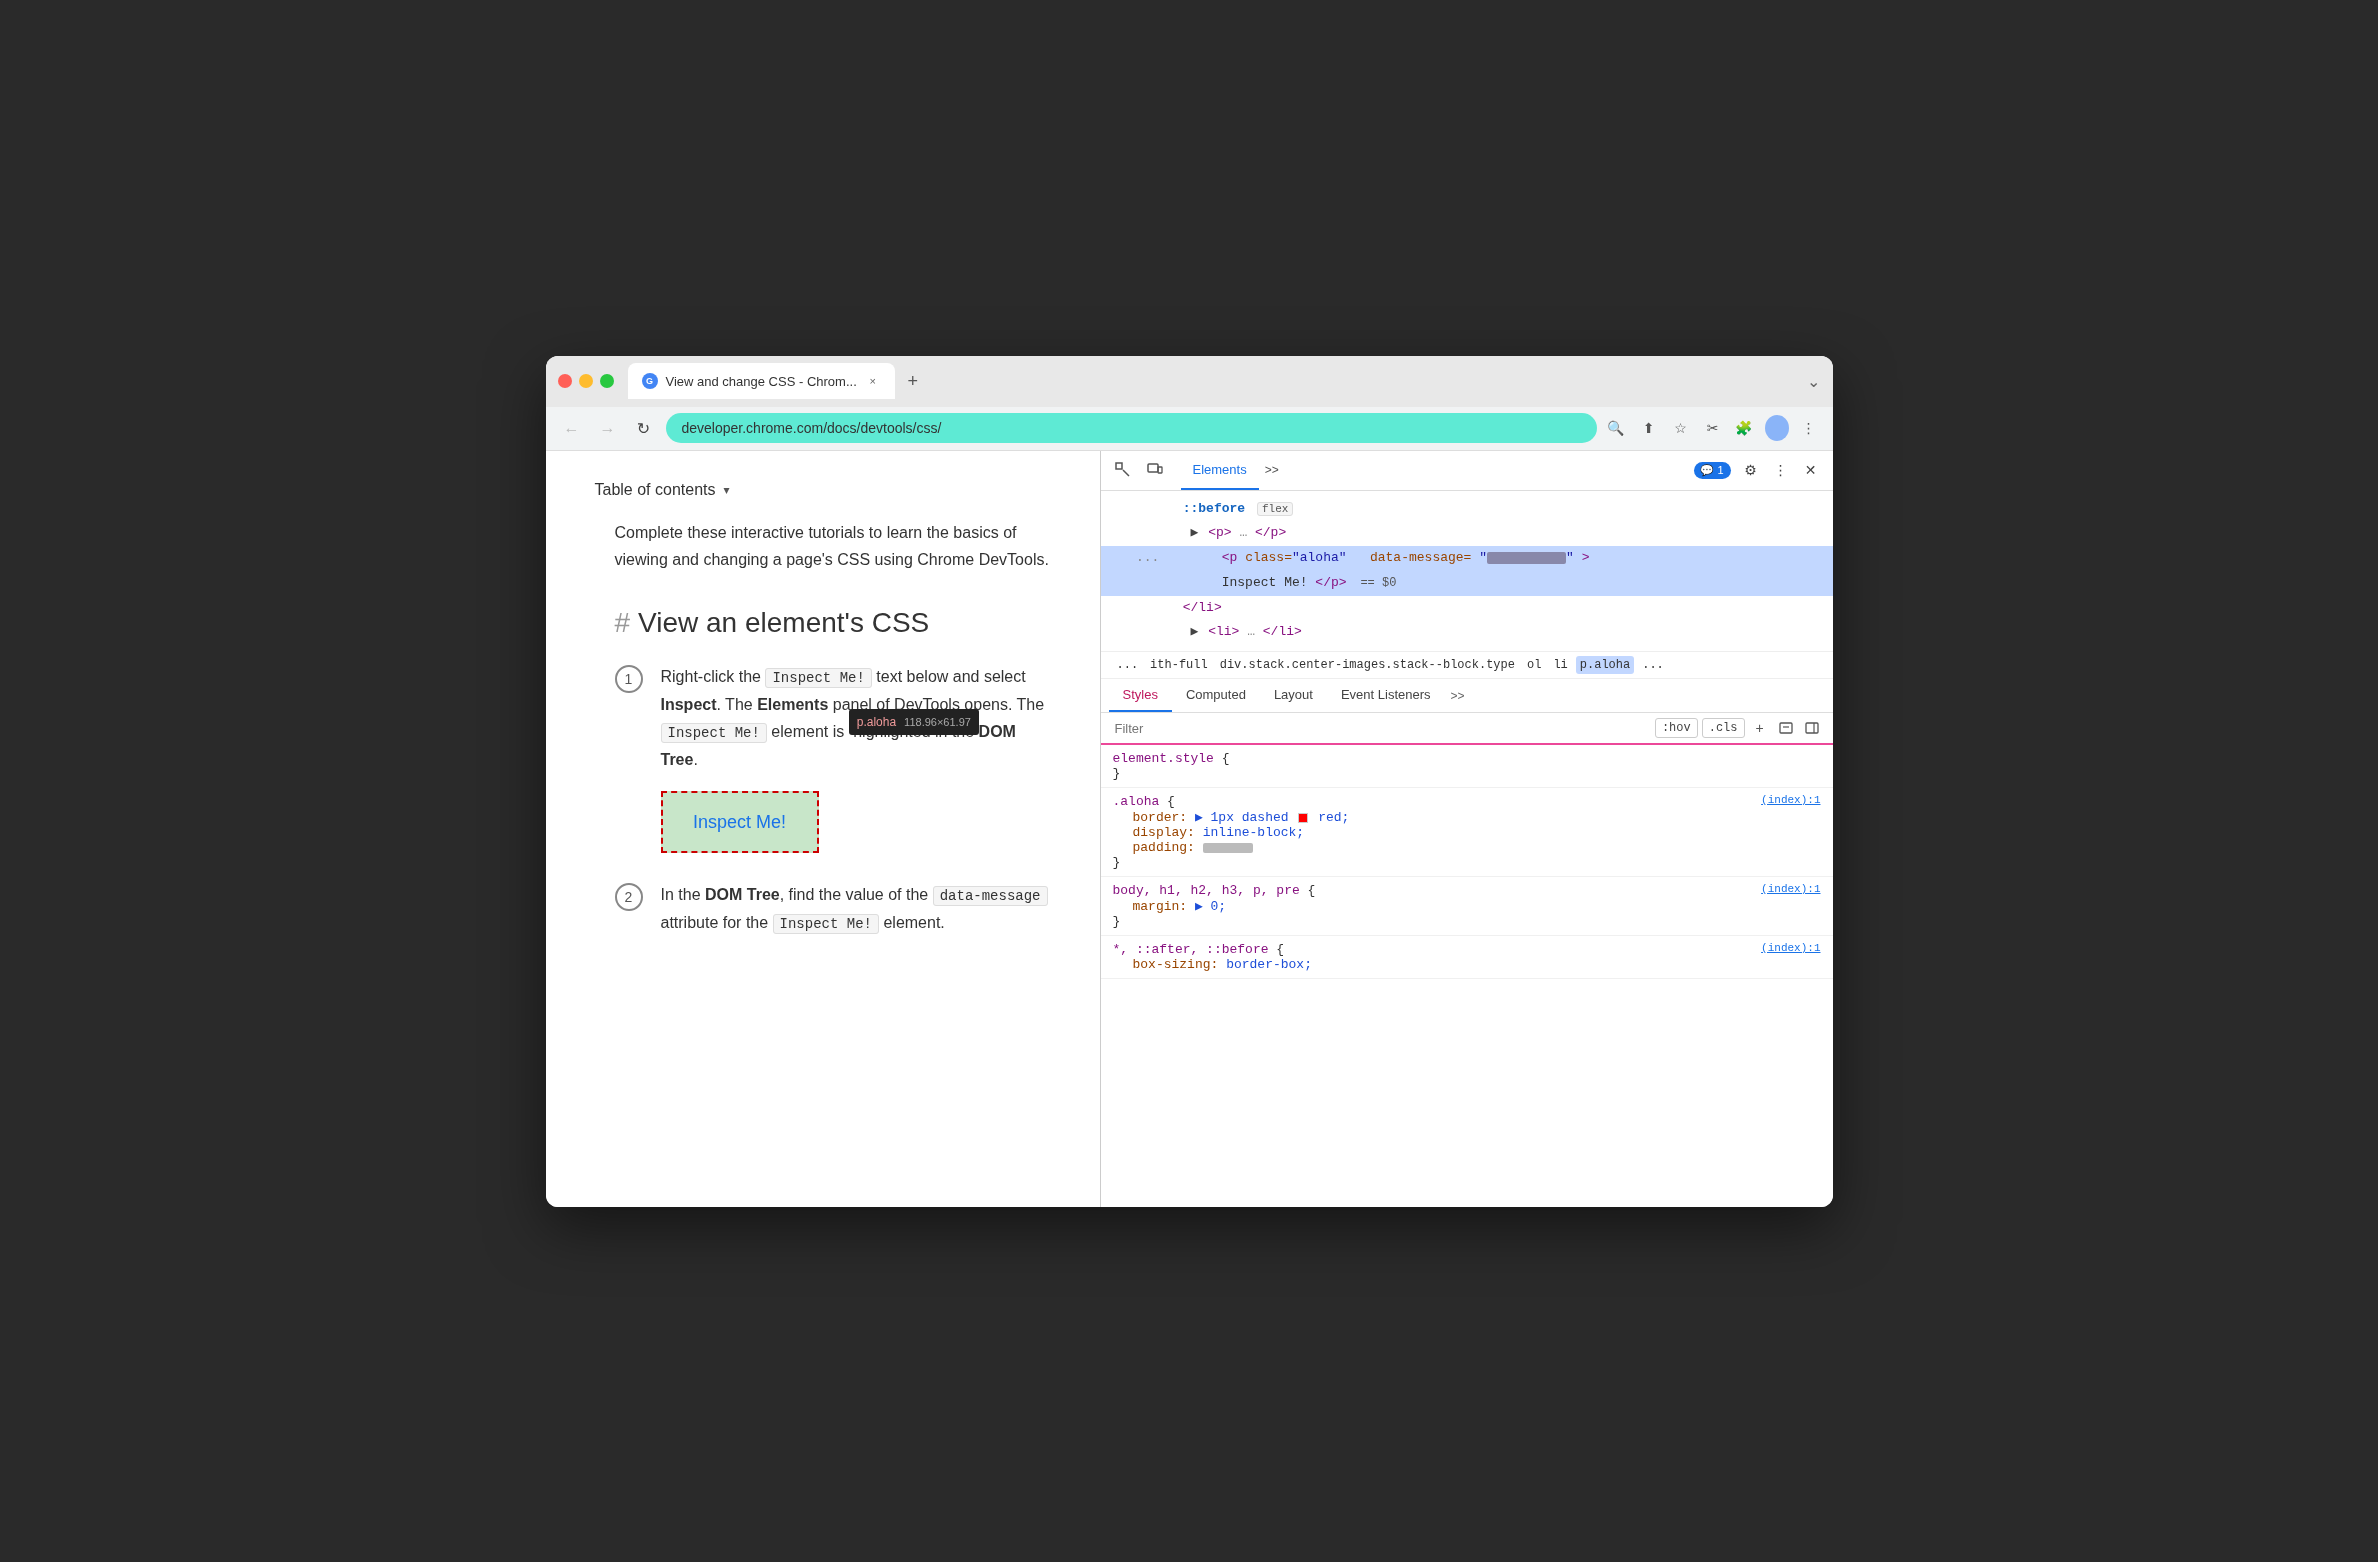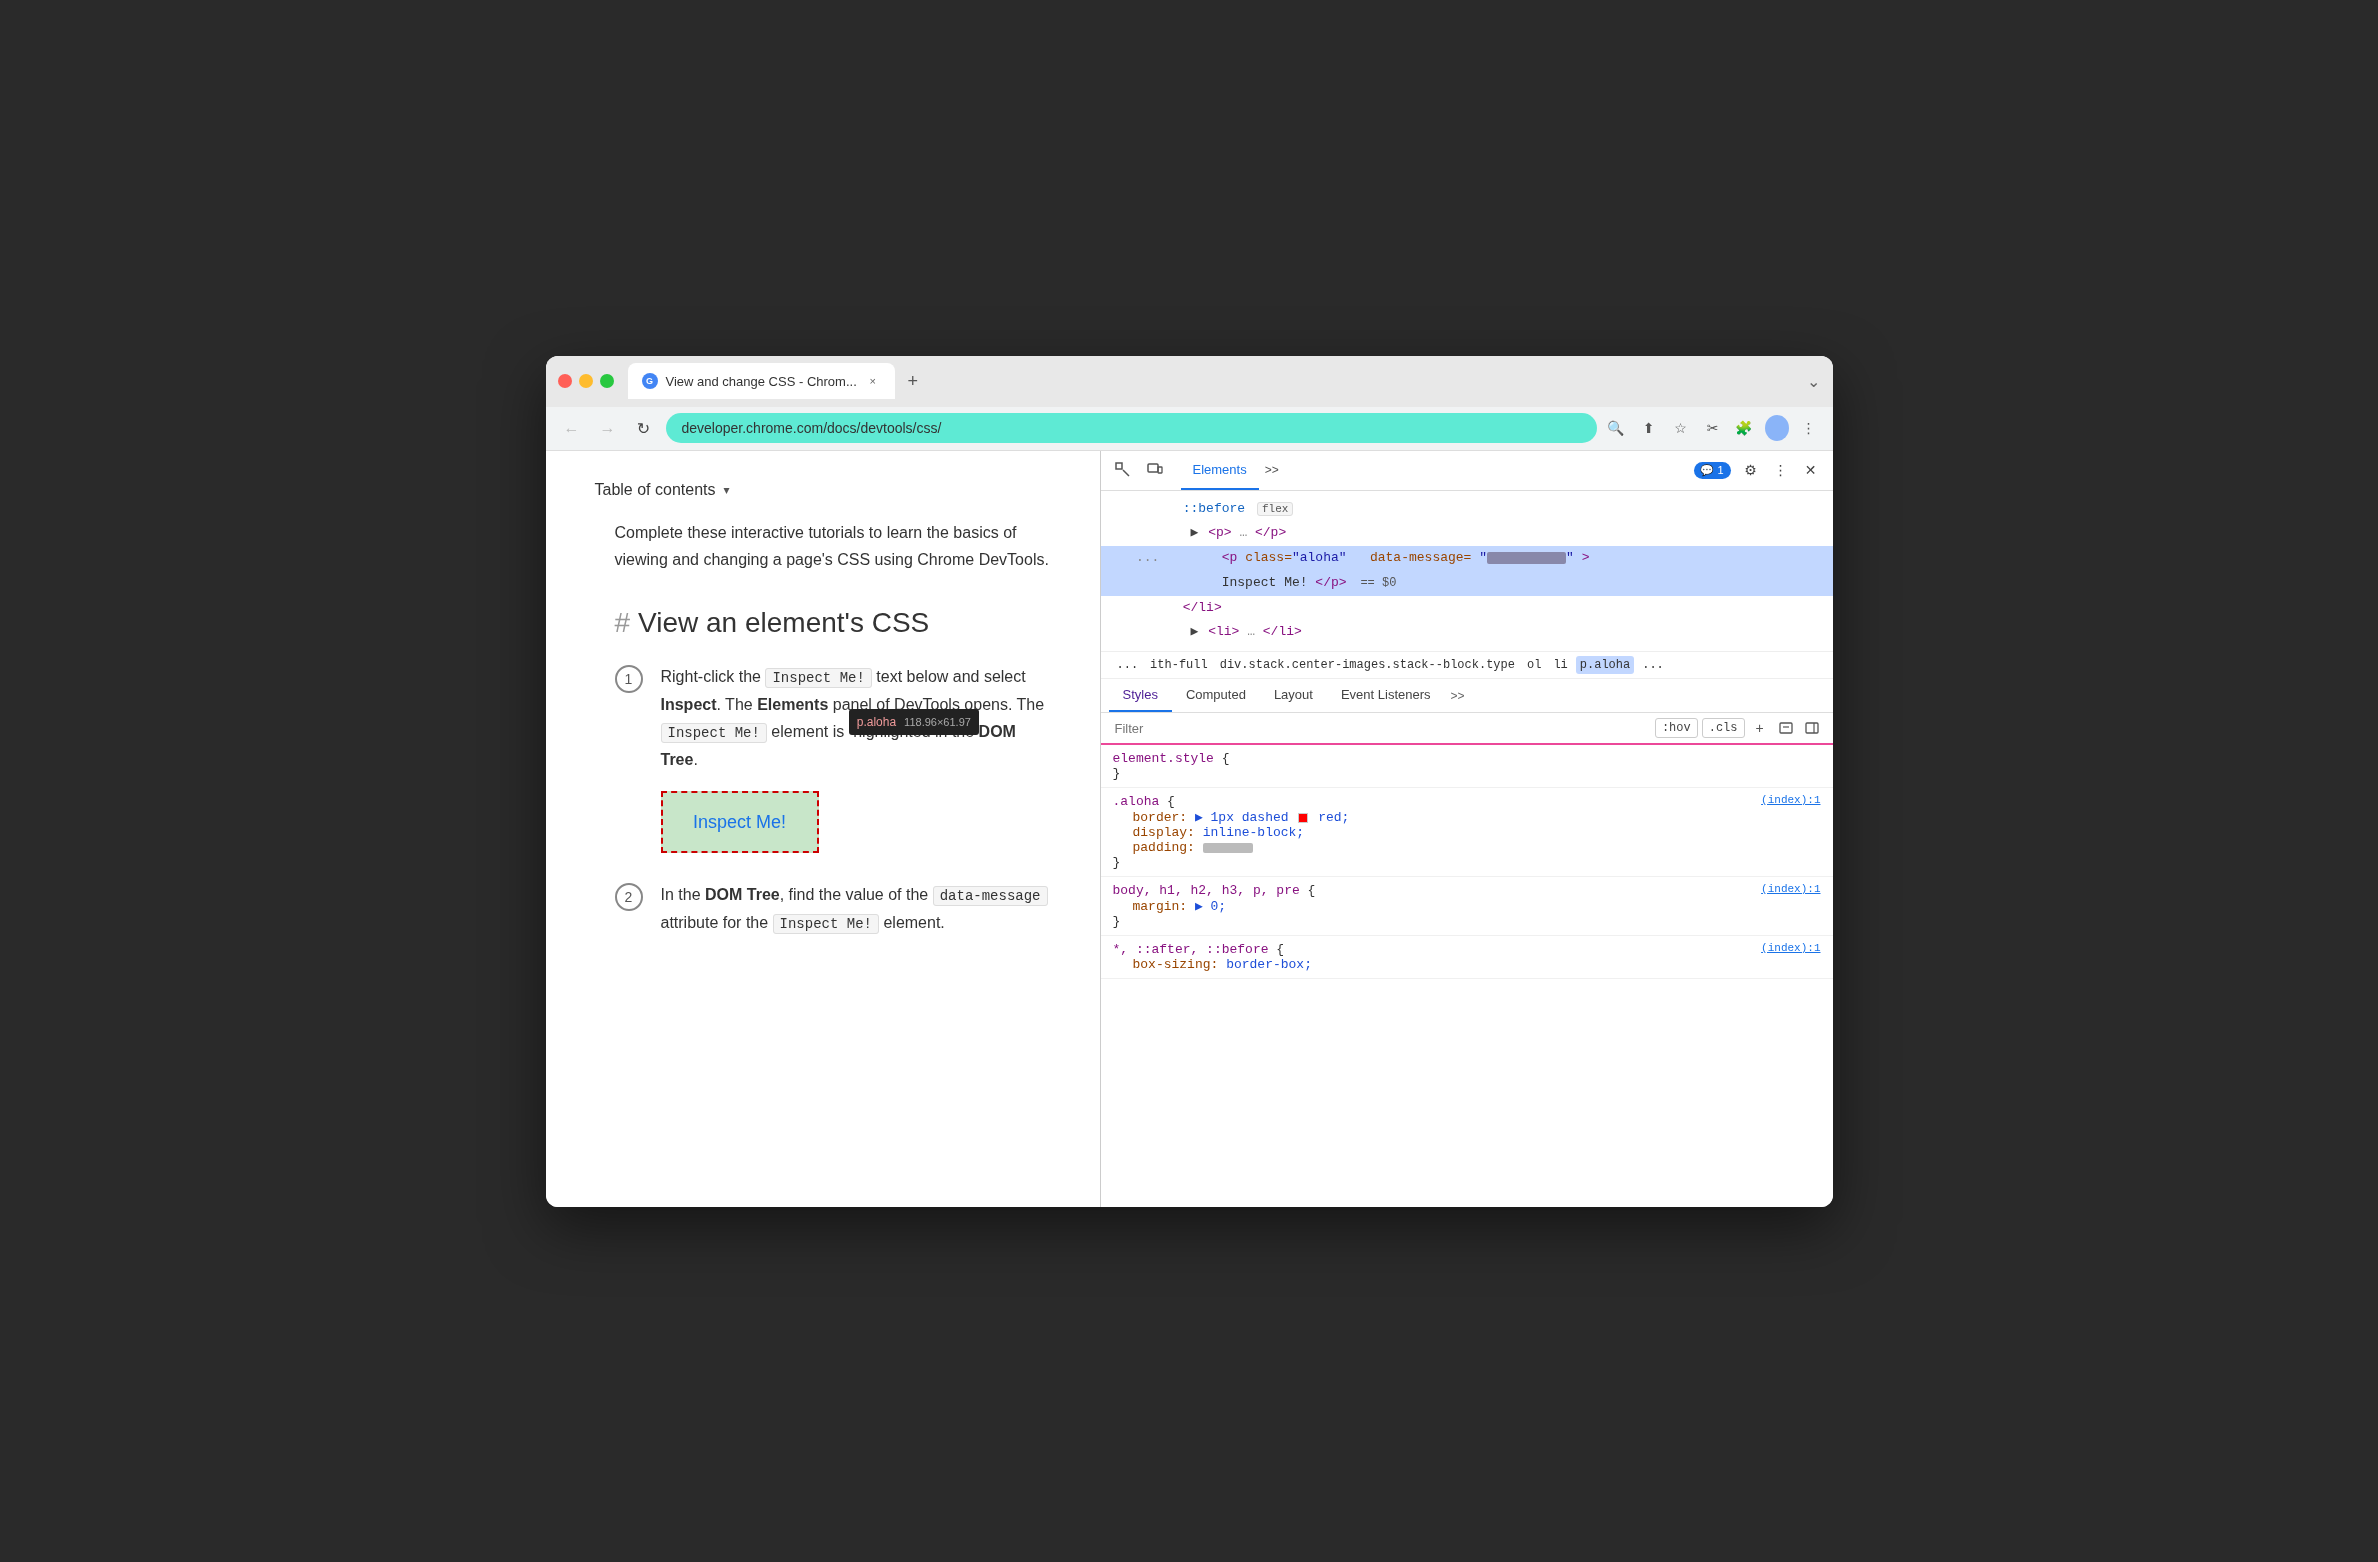--- a/index.html
+++ b/index.html
@@ -381,21 +381,21 @@
       padding: 2px 12px;
       white-space: nowrap;
       line-height: 1.6;
     }
     .dom-line.selected {
       background: #c2d7ff;
     }
     .dom-tag { color: #881280; }
     .dom-attr-name { color: #994500; }
     .dom-attr-value { color: #1a1aa6; }
-    .dom-pseudo { color: #1565c0; font-weight: 400; }
+    .dom-pseudo { color: #1565c0; font-weight: 700; }
     .dom-badge {
       background: #f5f5f5;
       border: 1px solid #ddd;
       border-radius: 3px;
       padding: 0 4px;
       font-size: 11px;
       color: #555;
       margin-left: 4px;
     }
     .dom-equals { color: #555; font-size: 12px; margin-left: 6px; }
@@ -457,21 +457,21 @@
       background: #fff;
     }
     .styles-tab {
       padding: 8px 14px;
       font-size: 13px;
       color: #444;
       cursor: pointer;
       border-bottom: 2px solid transparent;
     }
     .styles-tab.active {
-      color: #4c1d95;
+      color: #be185d;
       border-bottom: 2px solid #1a73e8;
     }
     .styles-tab-more {
       font-size: 12px;
       color: #666;
       padding: 8px 6px;
       cursor: pointer;
     }
 
     

